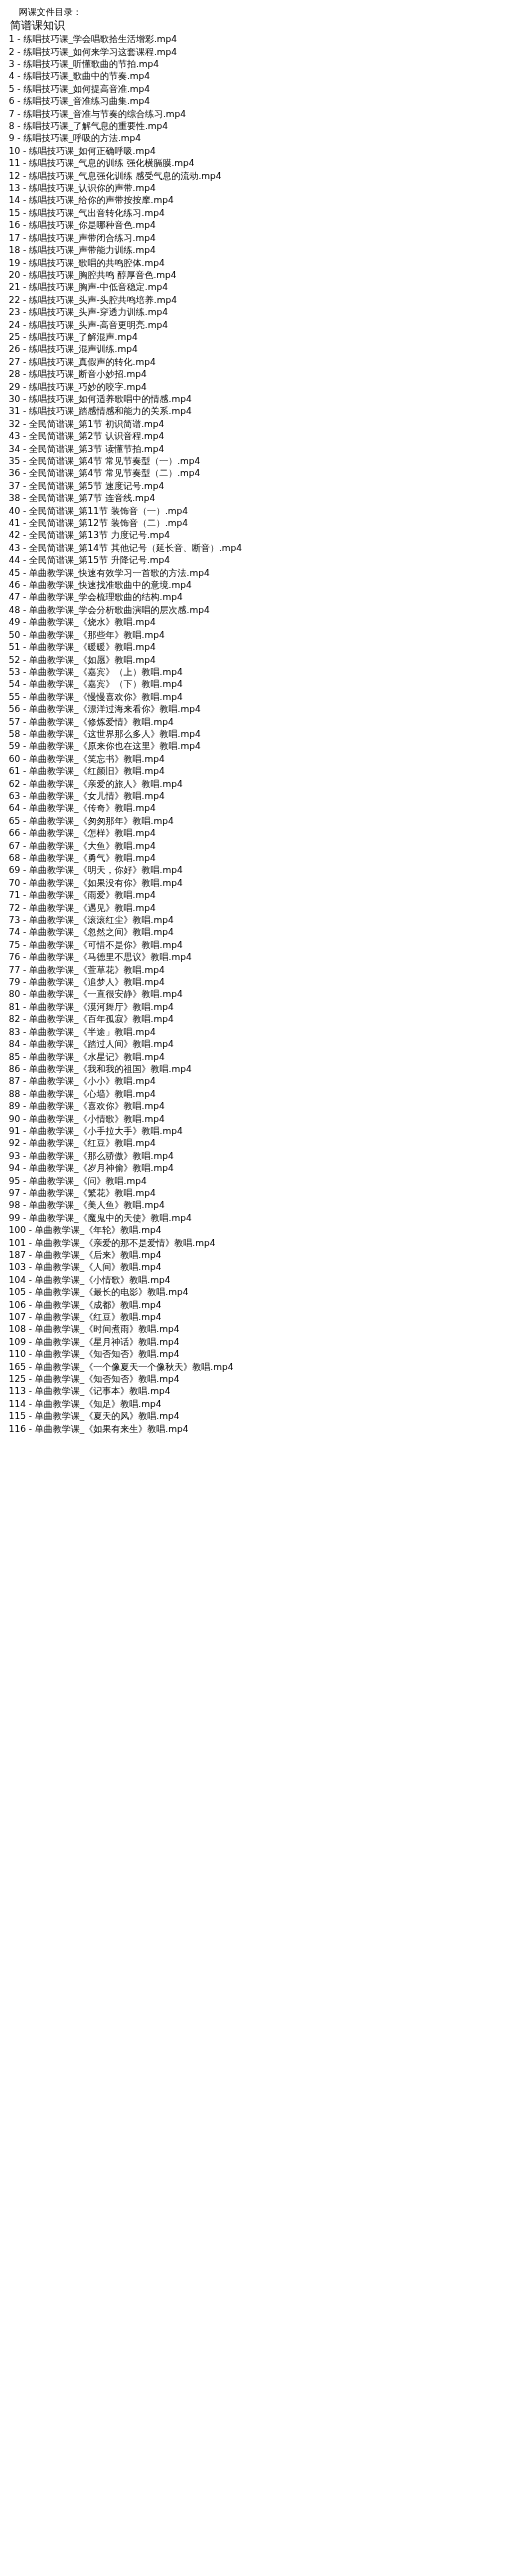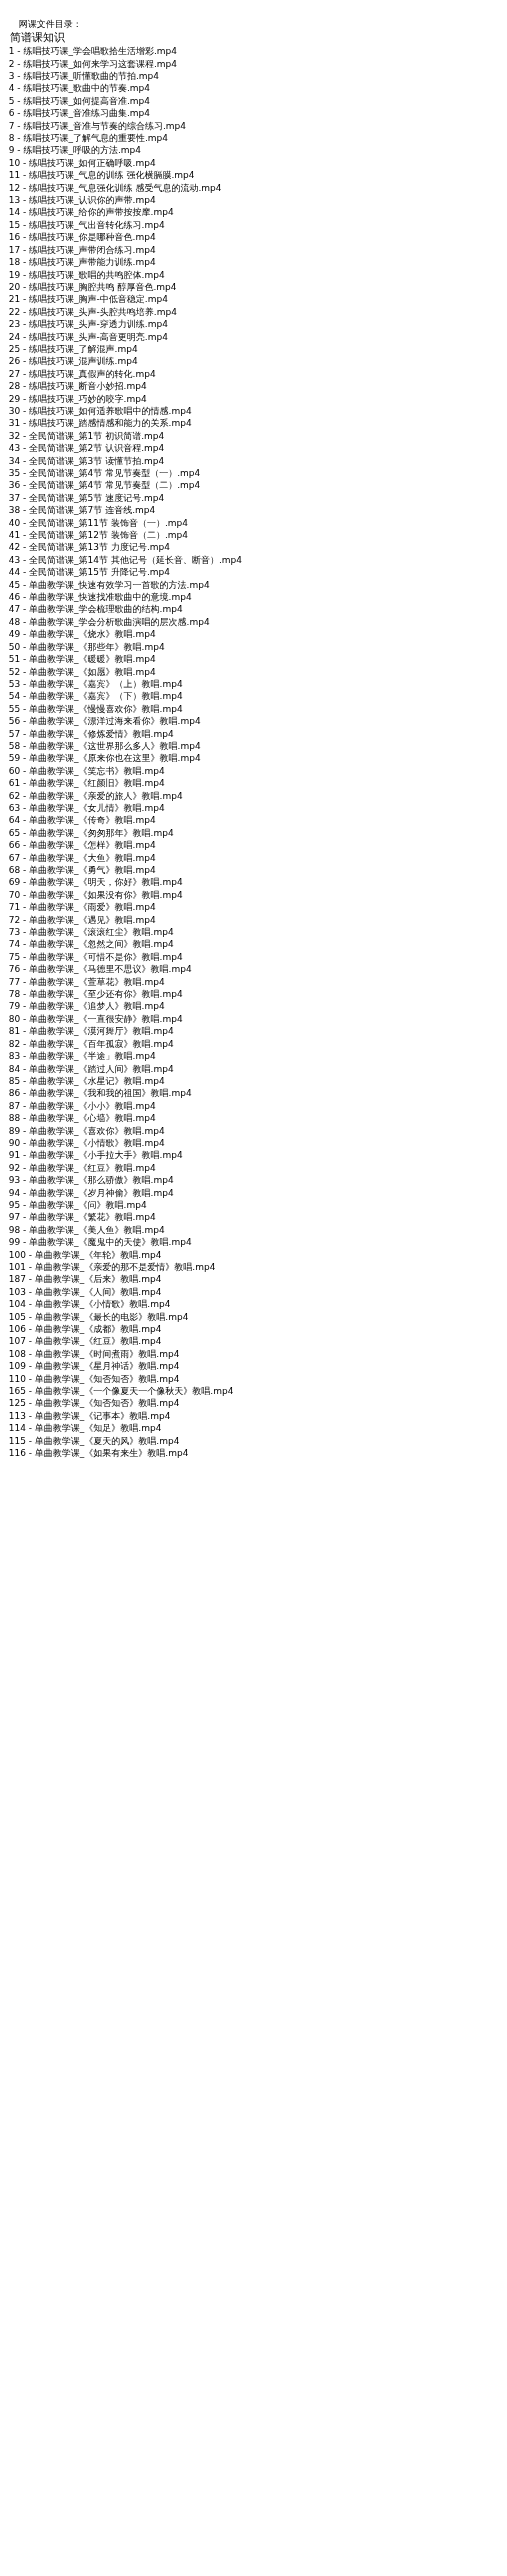--- a/index.html
+++ b/index.html
@@ -13,21 +13,21 @@
     color: #000000;
   }
   .page {
     width: 507px;
     box-sizing: border-box;
     padding: 5.8px 7.2px 14.5px 8.7px;
   }
   .header-line {
     font-size: 9px;
     line-height: 13px;
-    margin: 12px 0 0 10px;
+    margin: 0 0 0 10px;
     white-space: pre;
   }
   .section-title {
     font-size: 11px;
     line-height: 13px;
     margin: 0 0 1.4px 1.4px;
     white-space: pre;
   }
   ul.file-list {
     list-style: none;
@@ -118,21 +118,20 @@
       <li>68 - 单曲教学课_《勇气》教唱.mp4</li>
       <li>69 - 单曲教学课_《明天，你好》教唱.mp4</li>
       <li>70 - 单曲教学课_《如果没有你》教唱.mp4</li>
       <li>71 - 单曲教学课_《雨爱》教唱.mp4</li>
       <li>72 - 单曲教学课_《遇见》教唱.mp4</li>
       <li>73 - 单曲教学课_《滚滚红尘》教唱.mp4</li>
       <li>74 - 单曲教学课_《忽然之间》教唱.mp4</li>
       <li>75 - 单曲教学课_《可惜不是你》教唱.mp4</li>
       <li>76 - 单曲教学课_《马德里不思议》教唱.mp4</li>
       <li>77 - 单曲教学课_《萱草花》教唱.mp4</li>
-      <li>78 - 单曲教学课_《至少还有你》教唱.mp4</li>
       <li>79 - 单曲教学课_《追梦人》教唱.mp4</li>
       <li>80 - 单曲教学课_《一直很安静》教唱.mp4</li>
       <li>81 - 单曲教学课_《漠河舞厅》教唱.mp4</li>
       <li>82 - 单曲教学课_《百年孤寂》教唱.mp4</li>
       <li>83 - 单曲教学课_《半途」教唱.mp4</li>
       <li>84 - 单曲教学课_《踏过人间》教唱.mp4</li>
       <li>85 - 单曲教学课_《水星记》教唱.mp4</li>
       <li>86 - 单曲教学课_《我和我的祖国》教唱.mp4</li>
       <li>87 - 单曲教学课_《小小》教唱.mp4</li>
       <li>88 - 单曲教学课_《心墙》教唱.mp4</li>

